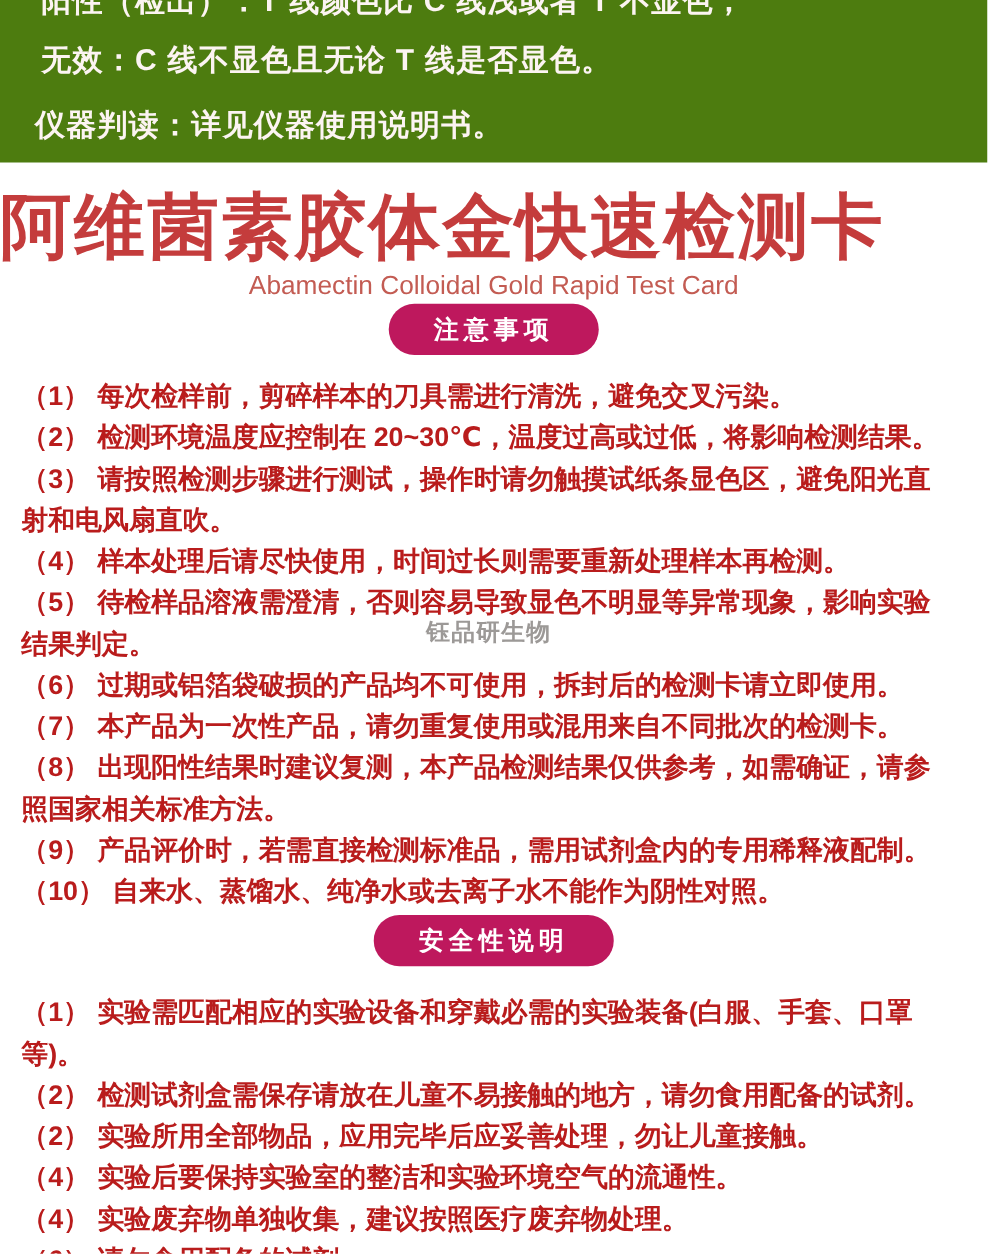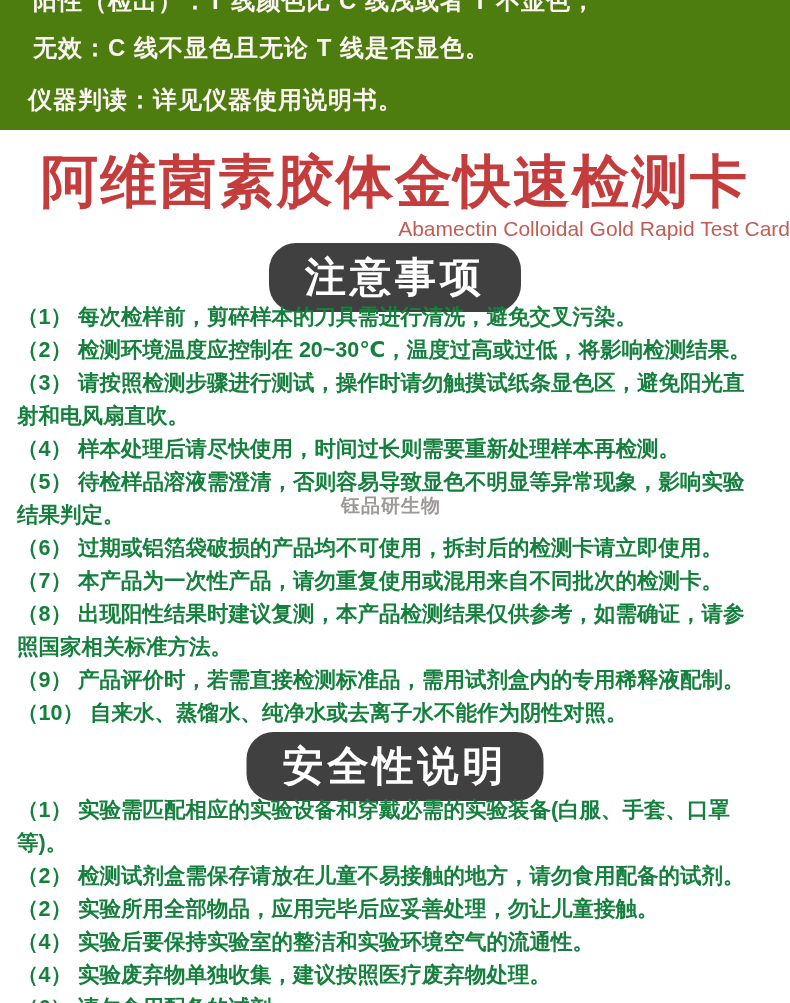--- a/index.html
+++ b/index.html
@@ -7,32 +7,32 @@
     width:790px;height:1003px;background:#ffffff;overflow:hidden;position:relative;
     font-family:"Liberation Sans","DejaVu Sans",sans-serif;
   }
   
   .top-band{position:absolute;top:0;left:0;width:790px;height:130px;background:#4d7c0f;overflow:hidden;}
   .band-line{position:absolute;color:#fcf4f2;font-weight:bold;font-size:24px;white-space:nowrap;letter-spacing:1px;}
   .band-line.l1{top:-15px;left:33px;}
   .band-line.l2{top:32px;left:33px;}
   .band-line.l3{top:84px;left:28px;}
   
-  .main-title{position:absolute;top:144px;left:0;width:790px;text-align:center;
+  .main-title{position:absolute;top:144px;left:0;width:790px;text-align:left;
     font-size:57px;font-weight:bold;color:#c43c3c;letter-spacing:2px;white-space:nowrap;}
-  .sub-title{position:absolute;top:217px;left:0;width:790px;text-align:right;
+  .sub-title{position:absolute;top:217px;left:0;width:790px;text-align:center;
     font-size:21px;color:#c35c53;}
   
   .badge{position:absolute;left:50%;transform:translateX(-50%);
-    background:#404040;color:#ffffff;font-weight:bold;border-radius:27px;
-    font-size:41px;letter-spacing:4px;padding:7px 36px;white-space:nowrap;}
+    background:#be185d;color:#ffffff;font-weight:bold;border-radius:27px;
+    font-size:20px;letter-spacing:4px;padding:7px 36px;white-space:nowrap;}
   .badge.notice{top:243px;}
   .badge.safety{top:732px;}
   
-  .list{position:absolute;left:17px;width:760px;color:#15803d;font-weight:bold;
+  .list{position:absolute;left:17px;width:760px;color:#b91c1c;font-weight:bold;
     font-size:21.5px;line-height:33px;}
   .list.notice{top:301px;}
   .list.safety{top:794px;}
   .list p{margin:0;white-space:pre-wrap;}
   
   .watermark{position:absolute;left:341px;top:493px;color:#9c9997;font-weight:bold;
     font-size:19px;letter-spacing:1px;white-space:nowrap;}
 </style>
 </head>
 <body>

